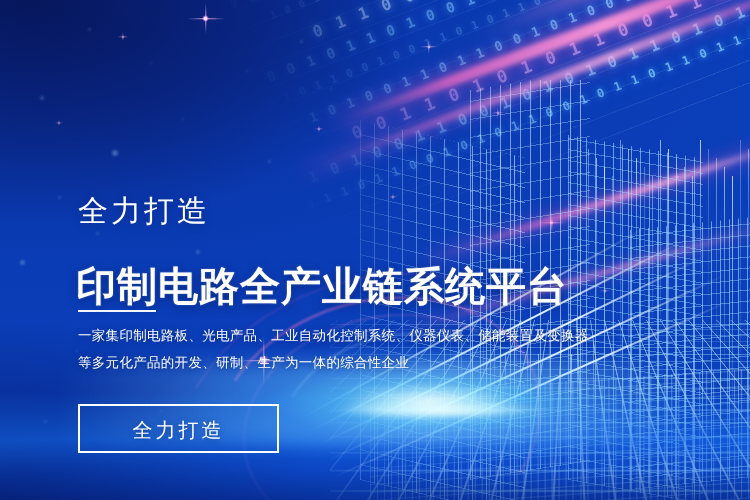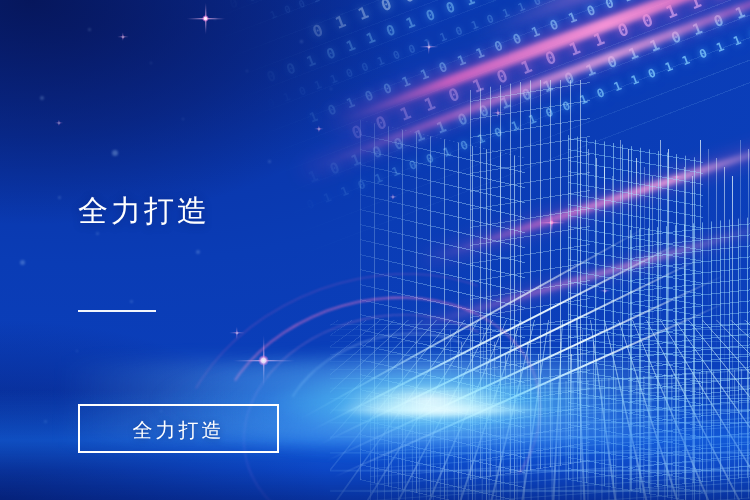--- a/index.html
+++ b/index.html
@@ -500,19 +500,24 @@
 
   <div class="layer" id="bg-horizon-band"></div>
   <div id="light-rays"></div>
   <div id="light-burst"></div>
   <div id="light-burst-core"></div>
 
   <div id="content">
 
     <div id="eyebrow">全力打造</div>
 
+    <h1 id="headline">印制电路全产业链系统平台</h1>
 
     <div id="divider"></div>
 
+    <div id="subtext">
+      <div>一家集印制电路板、光电产品、工业自动化控制系统、仪器仪表、储能装置及变换器</div>
+      <div>等多元化产品的开发、研制、生产为一体的综合性企业</div>
+    </div>
 
     <button id="cta-button">全力打造</button>
   </div>
 </div>
 
 </body></html>

